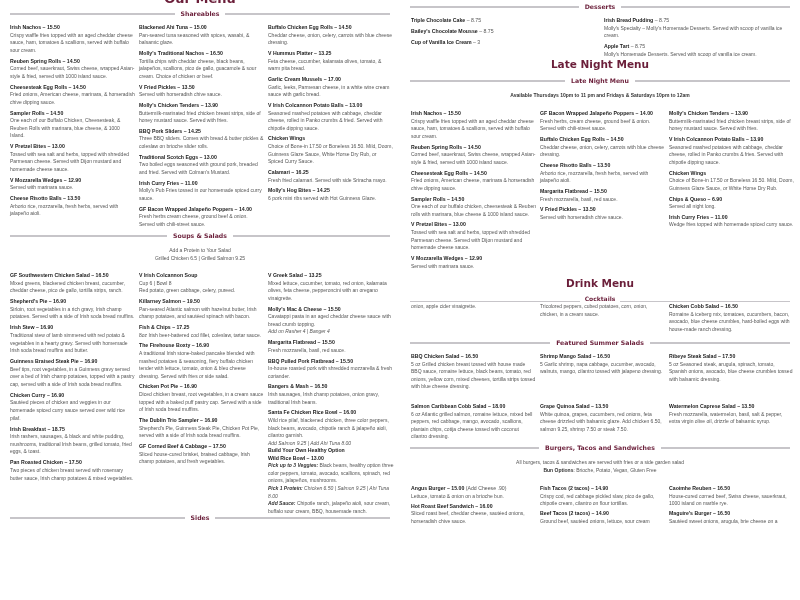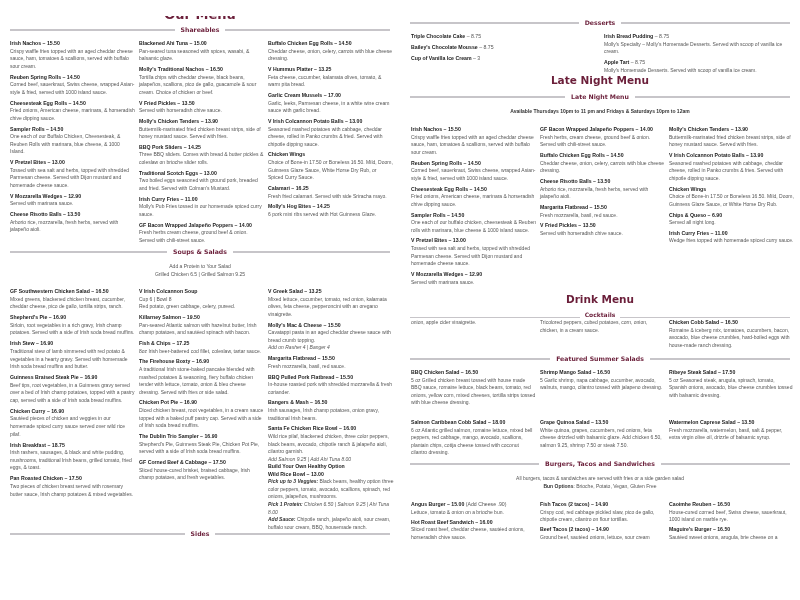--- a/index.html
+++ b/index.html
@@ -1,18 +1,18 @@
 <!DOCTYPE html>
 <html><head>
 <meta charset="utf-8">
 <style>
   * { box-sizing: border-box; margin: 0; padding: 0; }
   html, body { width: 800px; height: 600px; overflow: hidden; background: #fff; }
   body { font-family: "Liberation Sans", sans-serif; color: #333; font-size: 5.2px; line-height: 7.6px; position: relative; }
-  .panel { position: absolute; top: 16px; width: 400px; height: 524px; overflow: hidden; }
+  .panel { position: absolute; top: 0; width: 400px; height: 524px; overflow: hidden; }
   #left { left: 0; }
   #right { left: 400px; }
   .abs { position: absolute; }
   .title-big { font-family: "DejaVu Sans", sans-serif; font-weight: bold; color: #6b1f3a; text-align: center; width: 400px; left: 0; }
   .sec { position: absolute; left: 10px; width: 380px; height: 10px; display: flex; align-items: center; }
   .sec .line { flex: 1; height: 2px; background: #c7c5c9; }
   .sec .lbl { font-family: "DejaVu Sans", sans-serif; font-weight: bold; color: #6b1f3a; font-size: 6.2px; padding: 0 6px; white-space: nowrap; }
   .col { position: absolute; width: 125px; }
   .item { margin-bottom: 3.2px; }
   .name { font-weight: bold; color: #222; font-size: 5.2px; }

